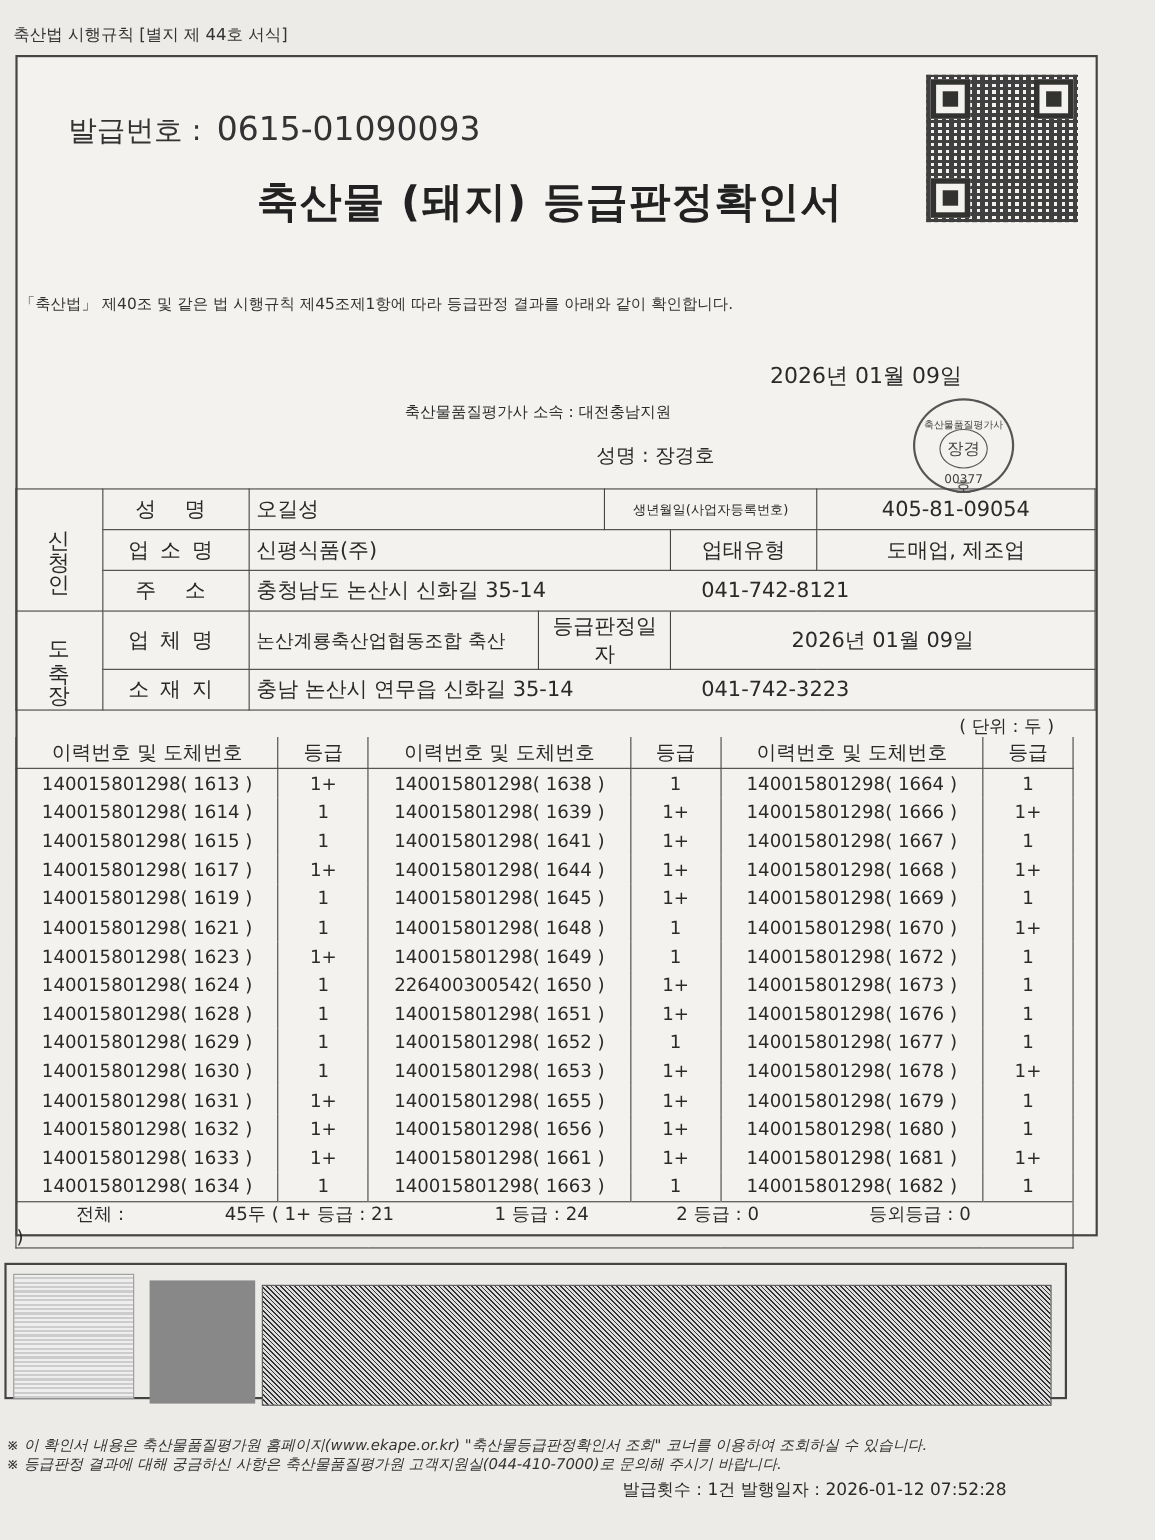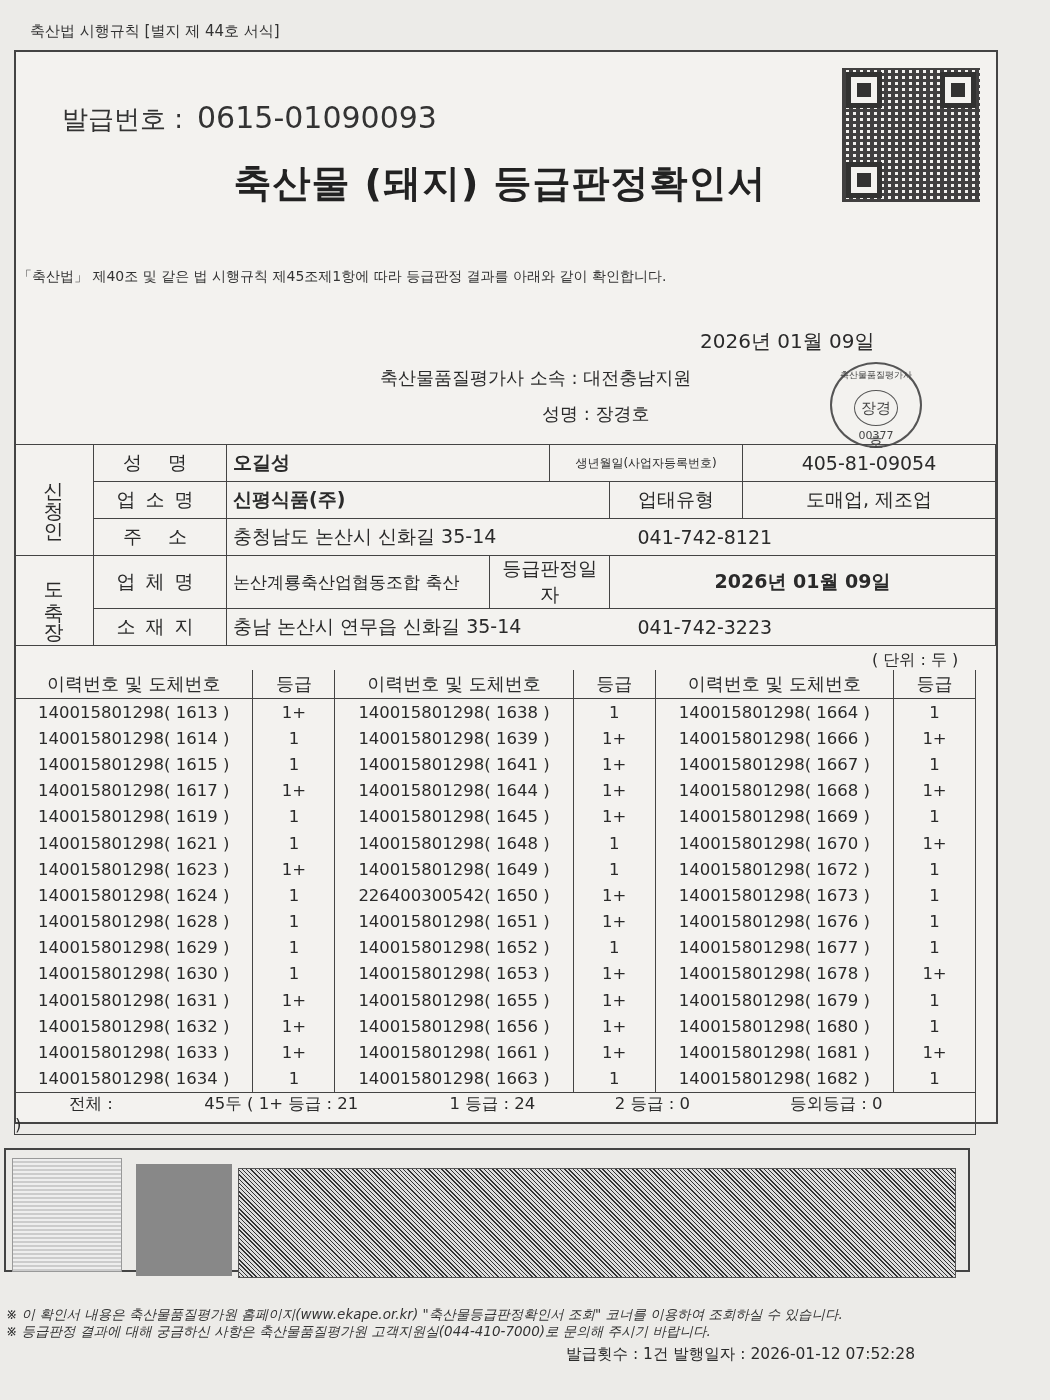--- a/index.html
+++ b/index.html
@@ -1,45 +1,45 @@
 <!DOCTYPE html>
 <html><head>
 <meta charset="utf-8">
 <style>
   html,body{margin:0;padding:0;}
   body{width:1050px;height:1400px;background:#ecebe8;position:relative;overflow:hidden;
        font-family:"DejaVu Sans","Liberation Sans",sans-serif;color:#2a2a2a;}
-  .form-ref{position:absolute;left:30px;top:22px;font-size:15px;color:#333;}
+  .form-ref{position:absolute;left:12px;top:22px;font-size:15px;color:#333;}
   .frame{position:absolute;left:14px;top:50px;width:980px;height:1070px;border:2px solid #444;background:#f3f2ef;}
   .issue-no{position:absolute;left:62px;top:100px;font-size:26px;color:#333;}
   .issue-no .num{font-size:30px;margin-left:14px;text-align:right;}
   .title{position:absolute;left:0;width:1000px;top:158px;text-align:center;font-size:38px;font-weight:bold;color:#222;letter-spacing:1px;}
   .qr{position:absolute;left:842px;top:68px;width:138px;height:134px;
       background:
         repeating-linear-gradient(90deg,#222 0 4px,transparent 4px 7px),
         repeating-linear-gradient(0deg,#222 0 3px,transparent 3px 6px);
       opacity:.85;}
   .qr .corner{position:absolute;width:26px;height:26px;border:5px solid #111;background:#f3f2ef;}
   .qr .corner::after{content:"";position:absolute;left:6px;top:6px;width:14px;height:14px;background:#111;}
   .intro{position:absolute;left:18px;top:268px;font-size:14px;color:#333;}
   .date-top{position:absolute;left:700px;top:328px;font-size:20px;}
-  .affil{position:absolute;left:380px;top:366px;font-size:18px;}
+  .affil{position:absolute;left:368px;top:366px;font-size:14px;}
   .inspector{position:absolute;left:542px;top:402px;font-size:18px;}
   .stamp{position:absolute;left:830px;top:362px;width:88px;height:82px;border:2px solid #555;border-radius:50%;
          font-size:9px;text-align:center;color:#444;}
-  .stamp .ring{position:absolute;top:5px;left:0;right:0;font-size:9px;}
+  .stamp .ring{position:absolute;top:16px;left:0;right:0;font-size:9px;}
   .stamp .seal{position:absolute;top:26px;left:22px;width:42px;height:34px;border:1px solid #555;border-radius:50%;
                font-size:15px;line-height:34px;}
   .stamp .code{position:absolute;bottom:4px;left:0;right:0;font-size:11px;}
   table{border-collapse:collapse;}
   .info{position:absolute;left:14px;top:444px;width:982px;font-size:19px;}
   .info td{border:1.5px solid #444;height:36px;padding:0 6px;}
   .vert{width:34px;text-align:center;font-size:20px;line-height:22px;}
   .lbl{width:120px;text-align:center;letter-spacing:10px;}
-  .val{font-weight:bold;margin-top:38px;}
+  .val{font-weight:normal;margin-top:38px;}
   .center{text-align:center;}
   .unit{position:absolute;left:872px;top:650px;font-size:16px;}
   .grades{position:absolute;left:14px;top:670px;width:962px;font-size:16.5px;}
   .grades th{font-weight:normal;font-size:18px;border-bottom:1.5px solid #444;border-left:1.5px solid #444;border-right:1.5px solid #444;height:26px;}
   .grades td{height:26.2px;border-left:1.5px solid #444;border-right:1.5px solid #444;padding:0;text-align:center;}
   .grades td.id{width:235px;}
   .grades td.gr{width:80px;}
   .grades tr.total td{border-top:1.5px solid #444;border-bottom:1.5px solid #444;height:32px;text-align:left;}
   .barcode-box{position:absolute;left:4px;top:1148px;width:962px;height:120px;border:2px solid #444;}
   .b1{position:absolute;left:6px;top:8px;width:108px;height:112px;background:repeating-linear-gradient(0deg,#ccc 0 2px,#eee 2px 4px);border:1px solid #999;}

